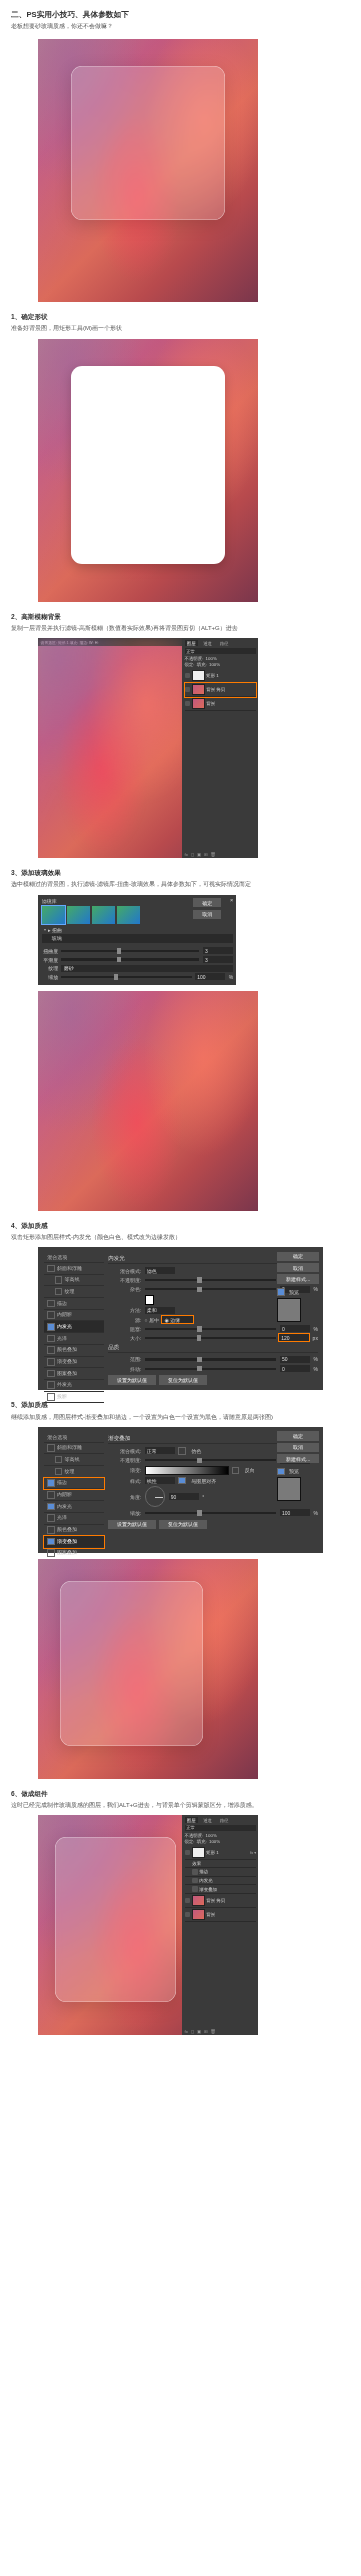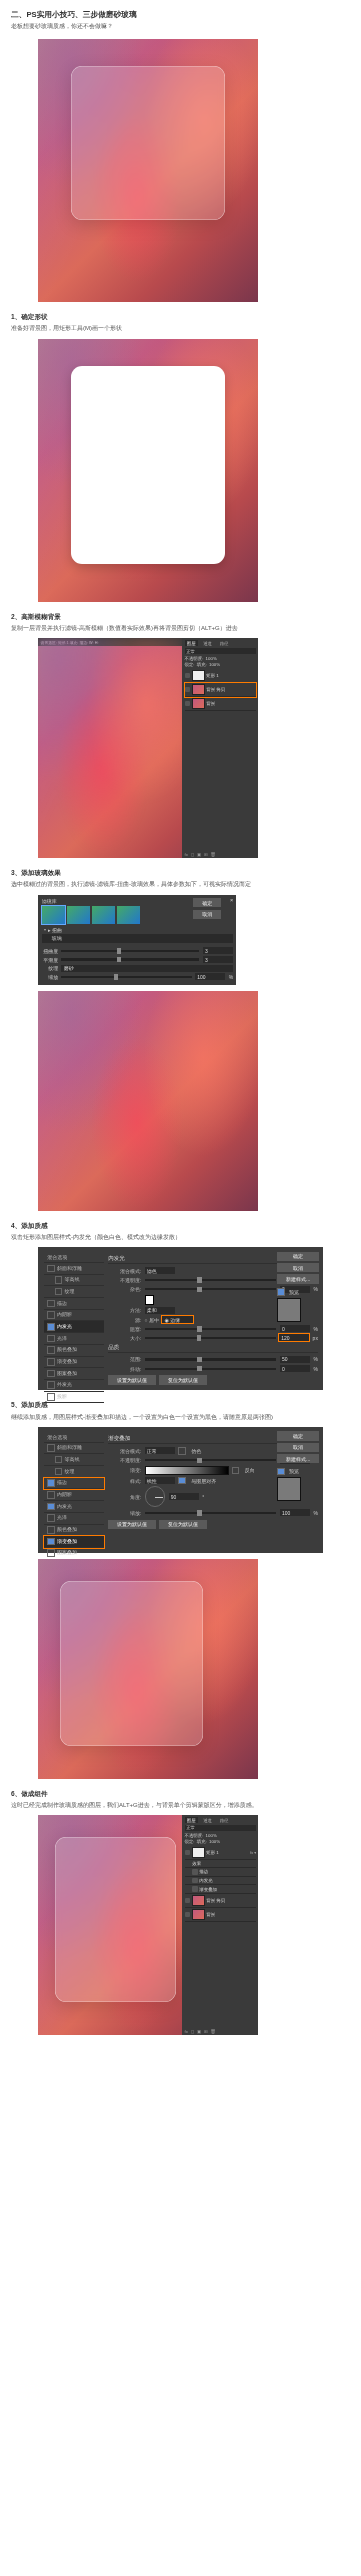--- a/index.html
+++ b/index.html
@@ -146,21 +146,21 @@
   .glass-lib-field label { width:16.5px; text-align:right;}
   .slider { flex:1; height:2.2px; background:#222; position:relative;}
   .slider::after { content:""; position:absolute; width:4.4px;height:5.5px;background:#888; top:-1.6px; left:40%; }
   .close-x { position:absolute; top:2.2px; right:3.3px; color:#ccc; font-size:5.5px;}
 </style>
 </head>
 <body>
 
 <div class="container">
 
-  <h1 class="main-title">二、PS实用小技巧、三步做磨砂玻璃</h1>
+  <h1 class="main-title">二、PS实用小技巧、具体参数如下</h1>
   <p class="subtitle">老板想要砂玻璃质感，你还不会做嘛？</p>
 
   <div class="image-box">
     <div class="flower-streaks"></div>
     <div class="glass" style="left:33px;top:27.4px;width:154px;height:154px;"></div>
   </div>
 
   <h2 class="step-title">1、确定形状</h2>
   <p class="step-desc">准备好背景图，用矩形工具(M)画一个形状</p>
   <div class="image-box">

